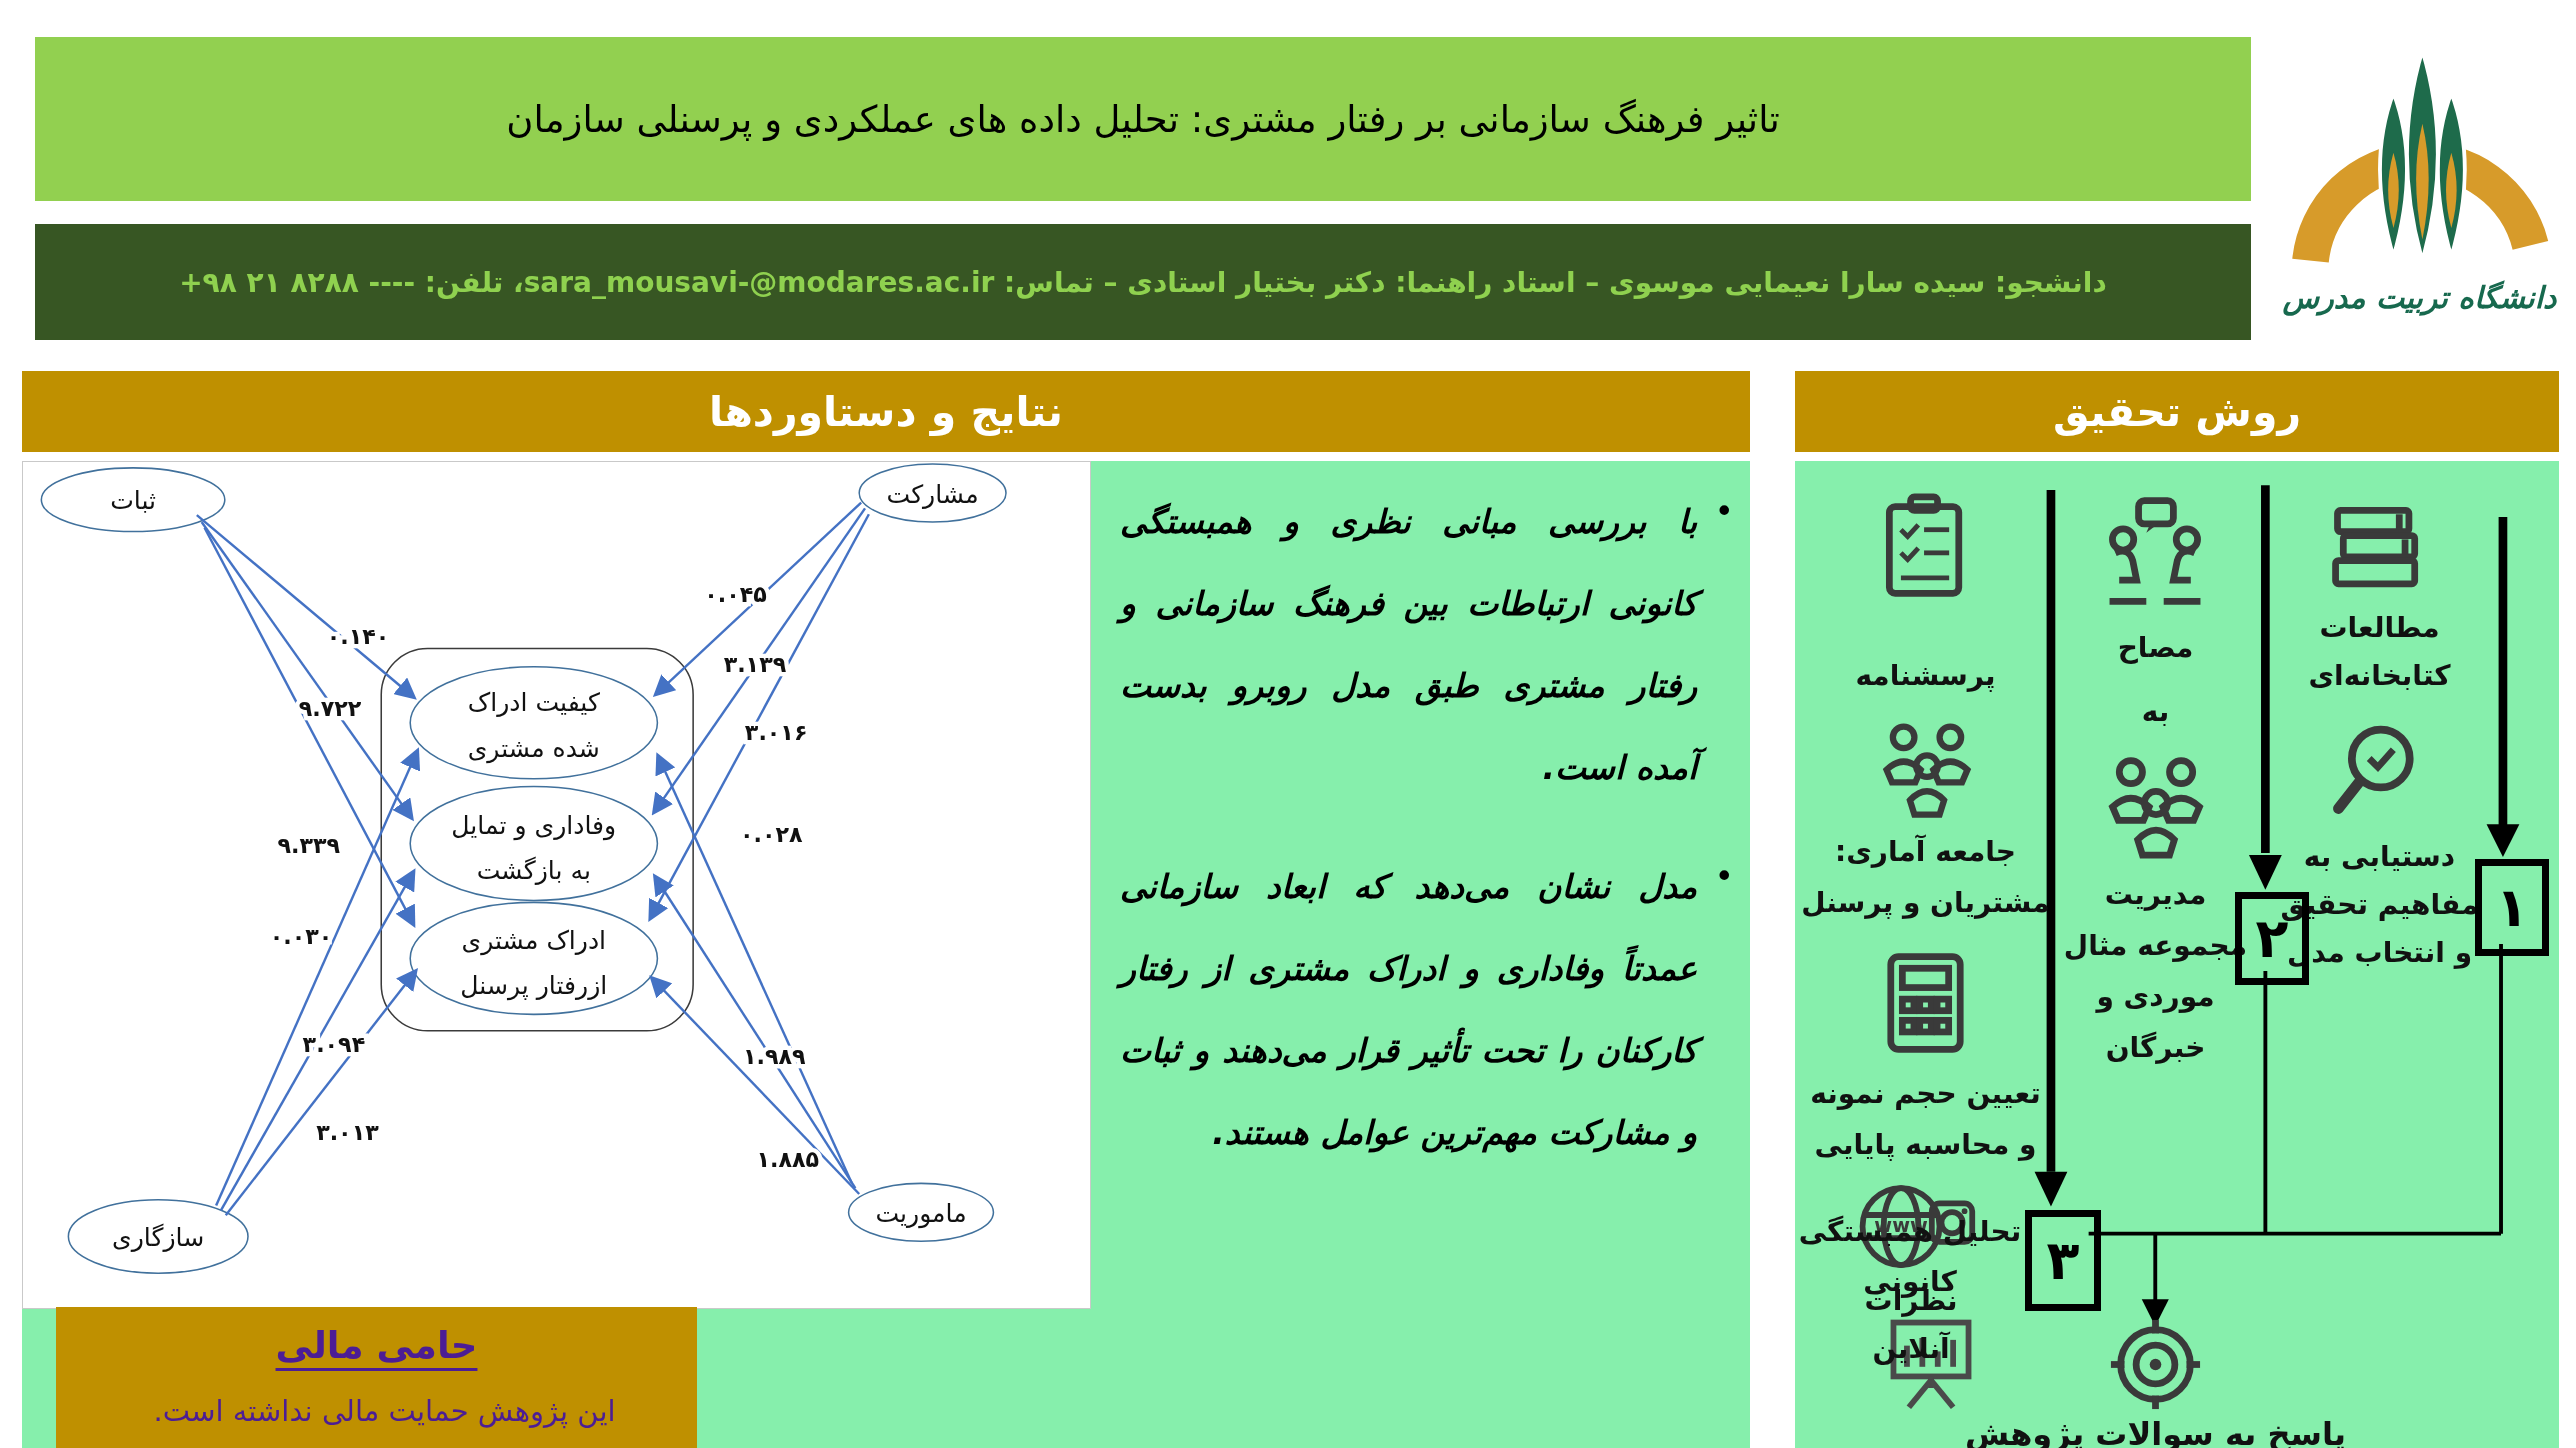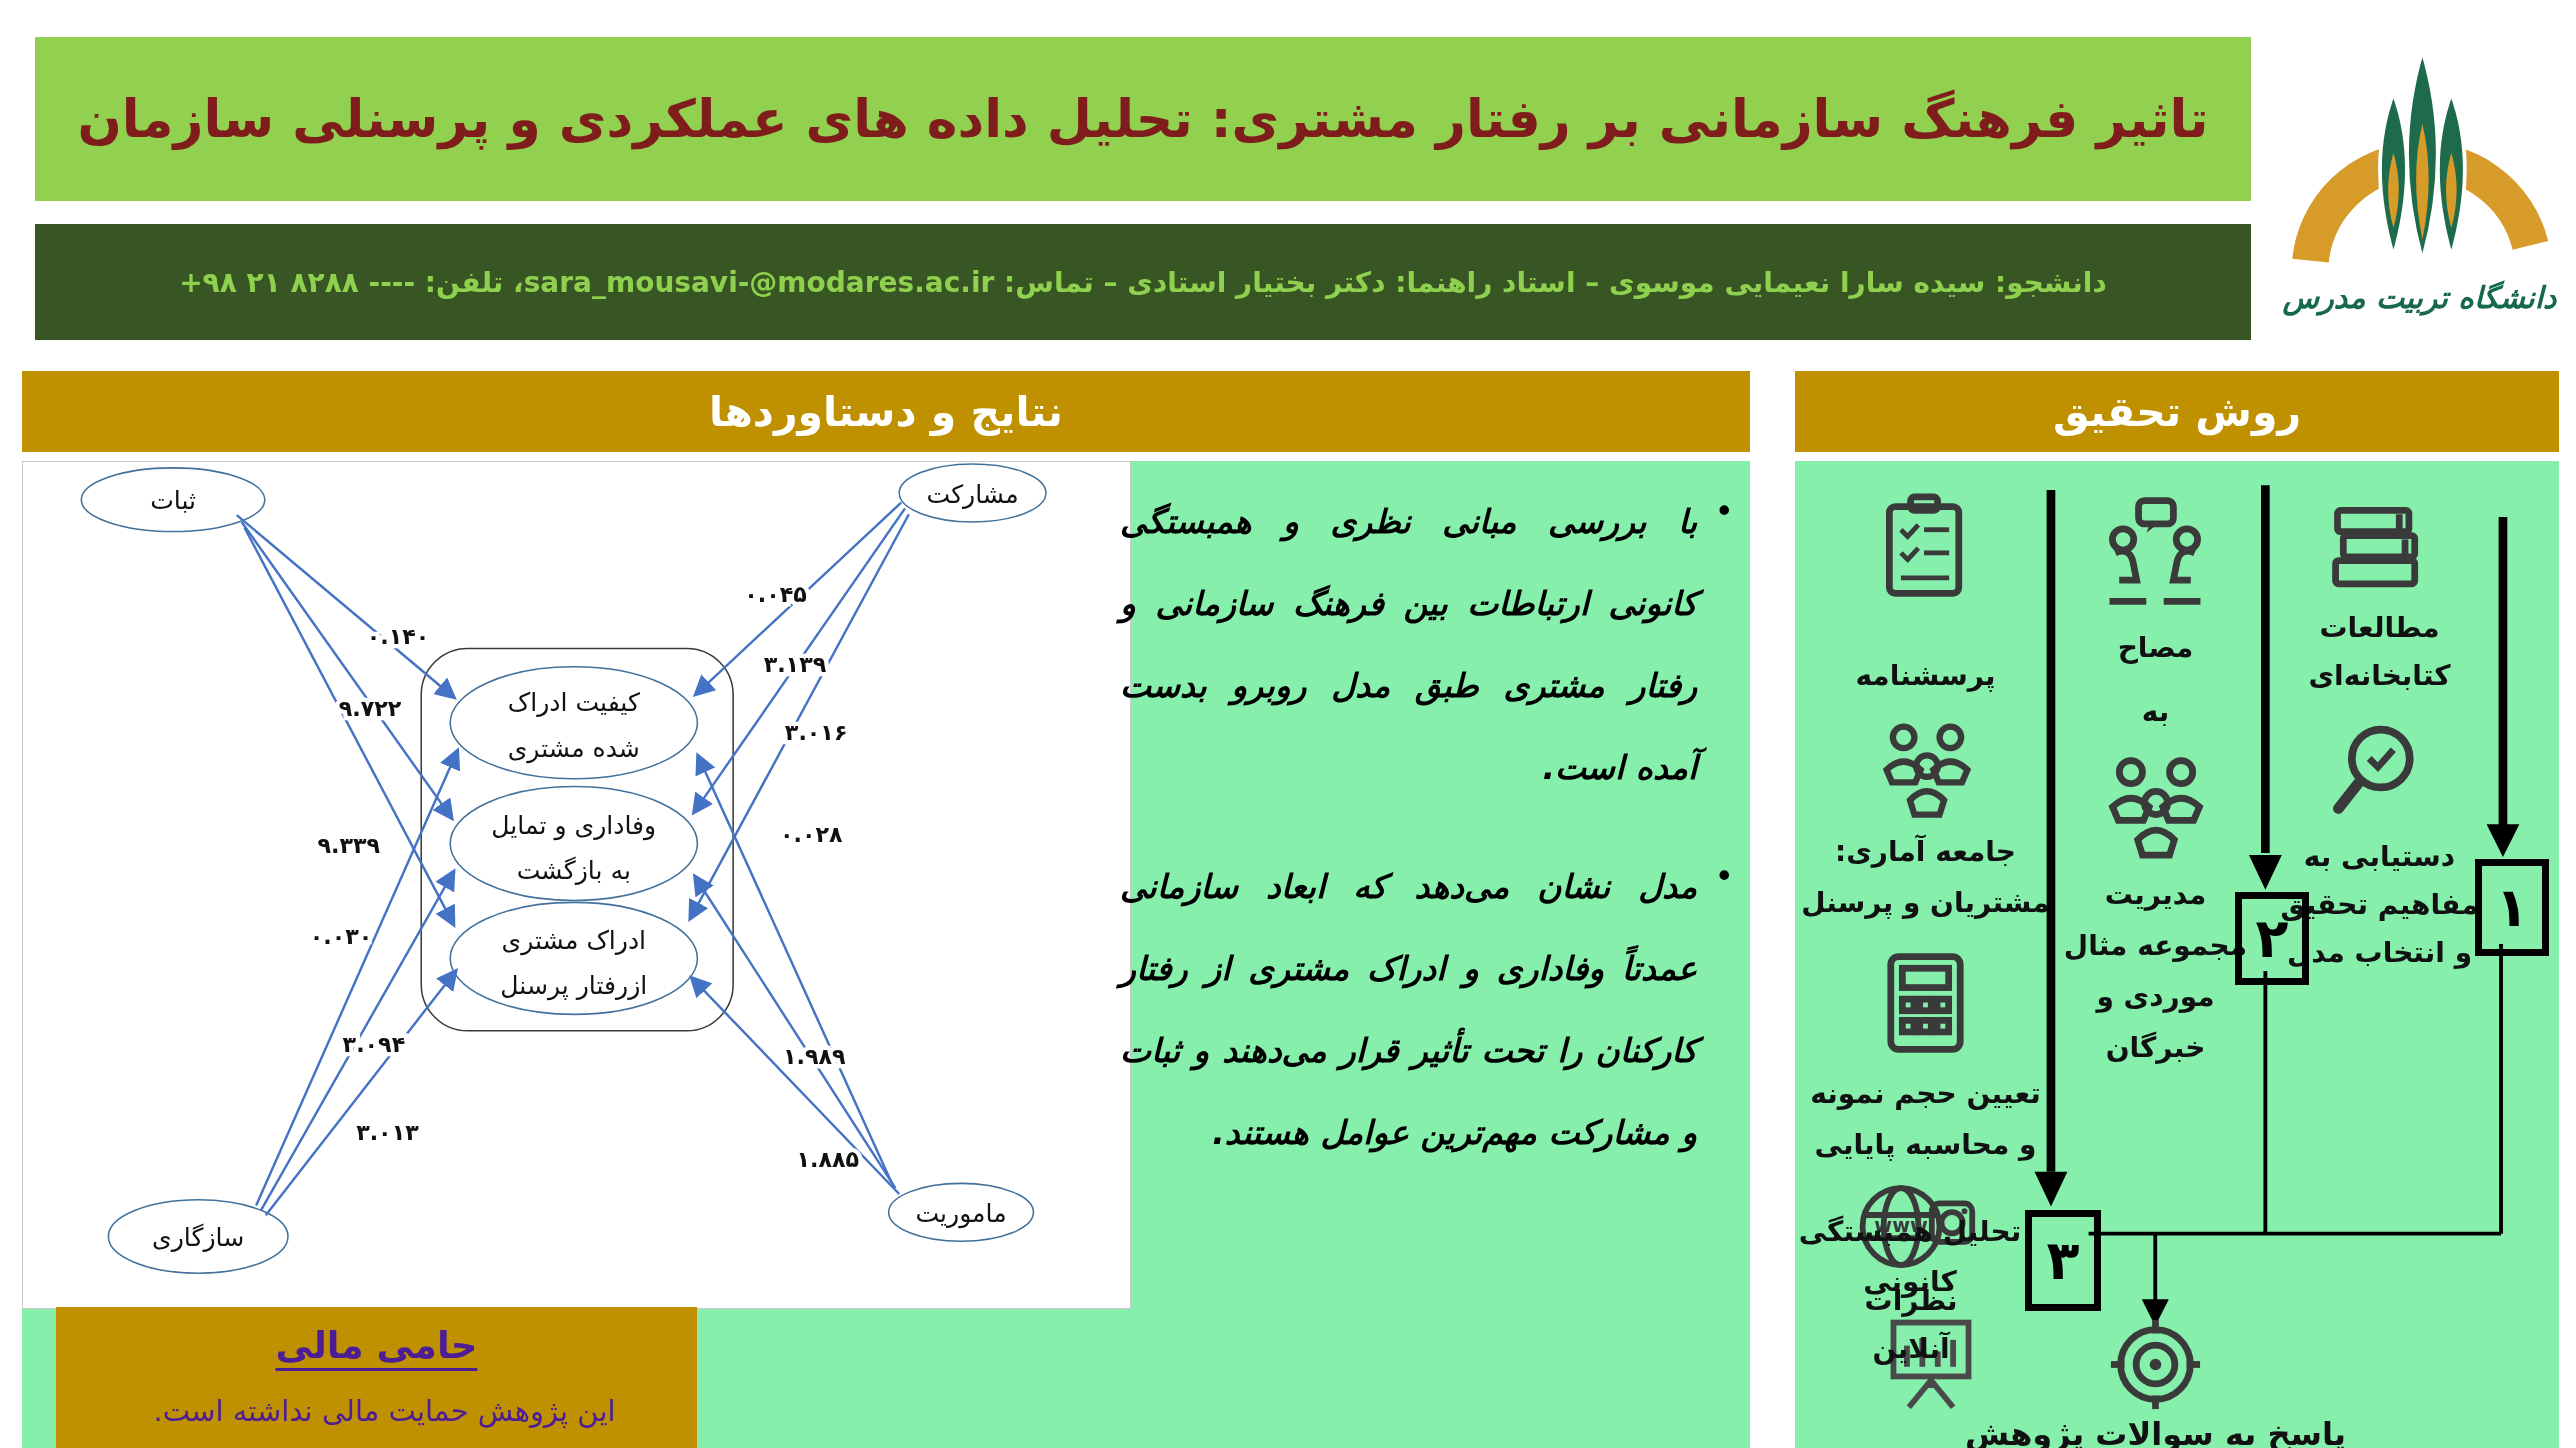--- a/index.html
+++ b/index.html
@@ -2,30 +2,30 @@
 <html lang="fa"><head>
 <meta charset="utf-8">
 <style>
   html,body{margin:0;padding:0;}
   body{width:2576px;height:1449px;background:#ffffff;position:relative;
        font-family:"DejaVu Sans",sans-serif;overflow:hidden;}
   .abs{position:absolute;}
   .rtl{direction:rtl;unicode-bidi:embed;}
   
   .hdr-green{background:#92D050;display:flex;align-items:center;justify-content:center;}
-  .hdr-title{color:#7f1d1d;font-weight:bold;font-size:52px;white-space:nowrap;}
+  .hdr-title{color:#000000;font-weight:normal;font-size:37px;white-space:nowrap;}
   .hdr-strip{background:#375623;display:flex;align-items:center;justify-content:center;}
   .hdr-info{color:#8FD14F;font-weight:bold;font-size:28px;white-space:nowrap;}
   .hdr-info .em{color:#8FD14F;}
   
   .goldbar{background:#BF9000;display:flex;align-items:center;justify-content:center;}
   .goldbar span{color:#ffffff;font-weight:bold;font-size:41px;}
   
   .cream{background:#86efac;}
-  .whitepanel{background:#ffffff;border:1px solid #c9c9c9;padding-left:40px;}
+  .whitepanel{background:#ffffff;border:1px solid #c9c9c9;}
   
   .bullets{direction:rtl;color:#000;}
   .bullet{display:flex;gap:17.4px;margin-bottom:37px;}
   .bullet .dot{font-size:33px;line-height:62px;flex:0 0 auto;}
   .bullet .txt{font-size:33px;font-weight:bold;line-height:82px;text-align:justify;font-style:italic;}
   
   .sponsor{background:#BF9000;color:#4c1d95;text-align:center;direction:rtl;}
   .sponsor .t{font-size:37px;font-weight:bold;text-decoration:underline;
               text-underline-offset:9.7px;margin-top:17.4px;}
   .sponsor .b{font-size:29px;margin-top:27px;margin-left:16px;}

